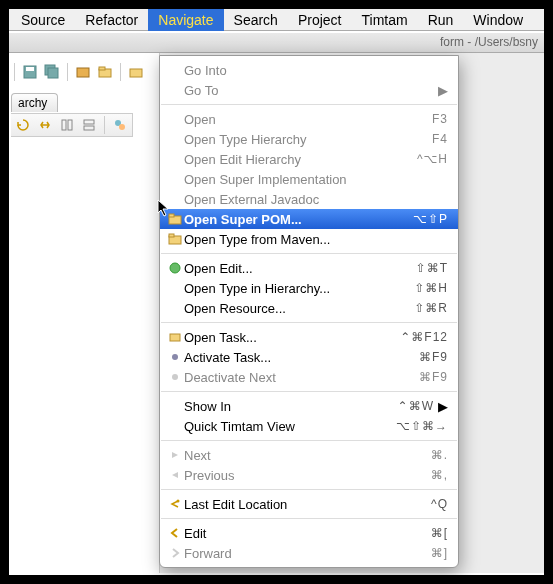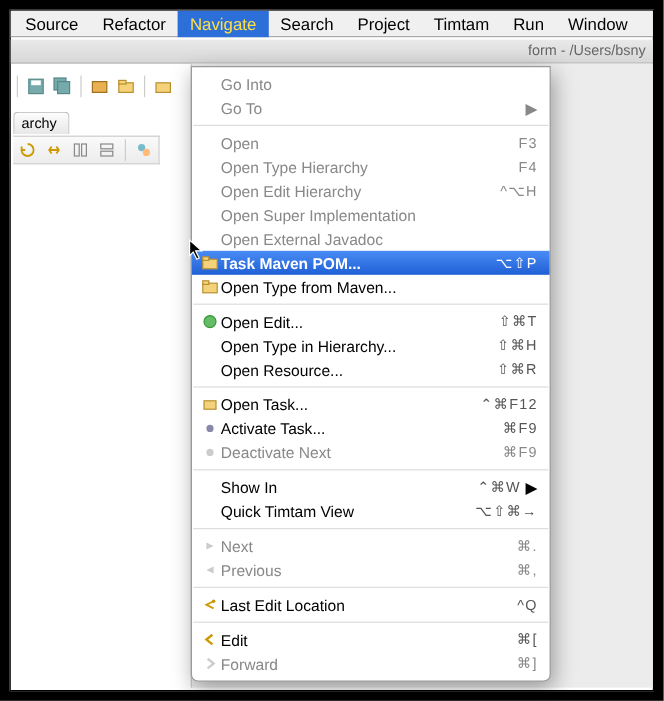--- a/index.html
+++ b/index.html
@@ -297,21 +297,21 @@
       <span class="icon"></span>
       <span class="label">Open External Javadoc</span>
     </div>
     <div class="mi enabled highlight">
       <span class="icon">
         <svg width="14" height="12">
             <rect x="1" y="3" width="12" height="8" fill="#f3d27a" stroke="#b89030"></rect>
             <rect x="1" y="1" width="5" height="3" fill="#f3d27a" stroke="#b89030"></rect>
           </svg>
       </span>
-      <span class="label" style="font-weight:bold">Task Maven POM...</span>
+      <span class="label" style="font-weight:bold">Open Super POM...</span>
       <span class="accel">⌥⇧P</span>
     </div>
     <div class="mi enabled">
       <span class="icon">
         <svg width="14" height="12">
             <rect x="1" y="3" width="12" height="8" fill="#f3d27a" stroke="#b89030"></rect>
             <rect x="1" y="1" width="5" height="3" fill="#f3d27a" stroke="#b89030"></rect>
           </svg>
       </span>
       <span class="label">Open Type from Maven...</span>

